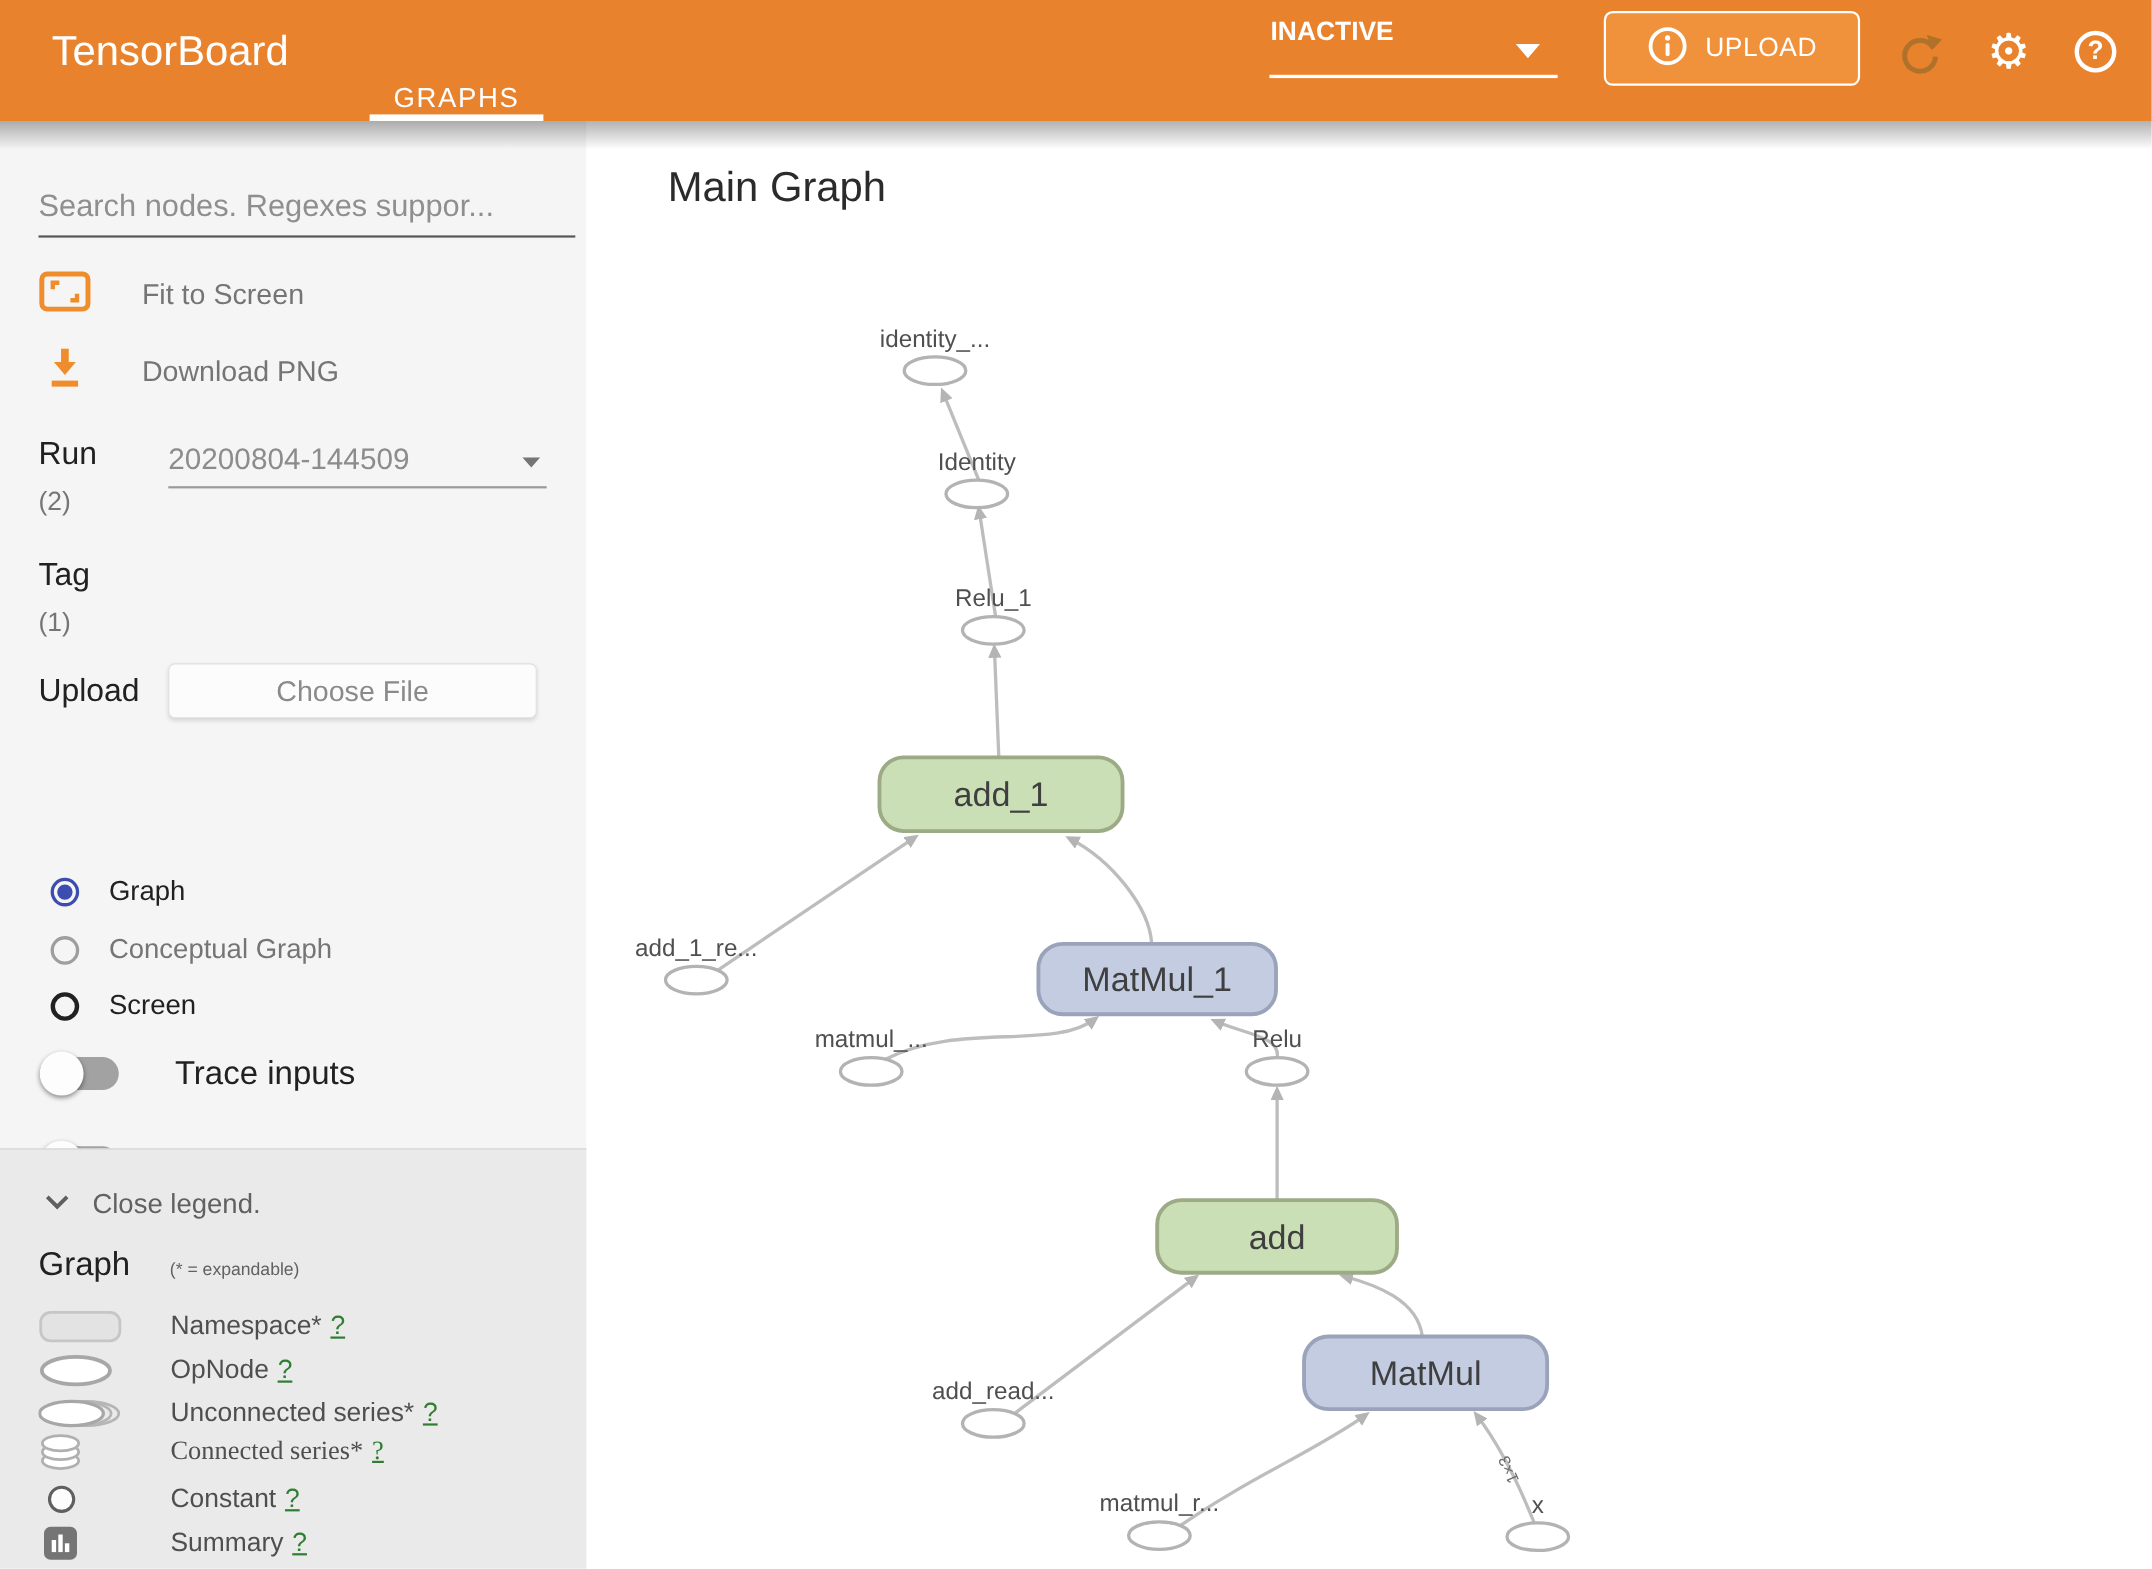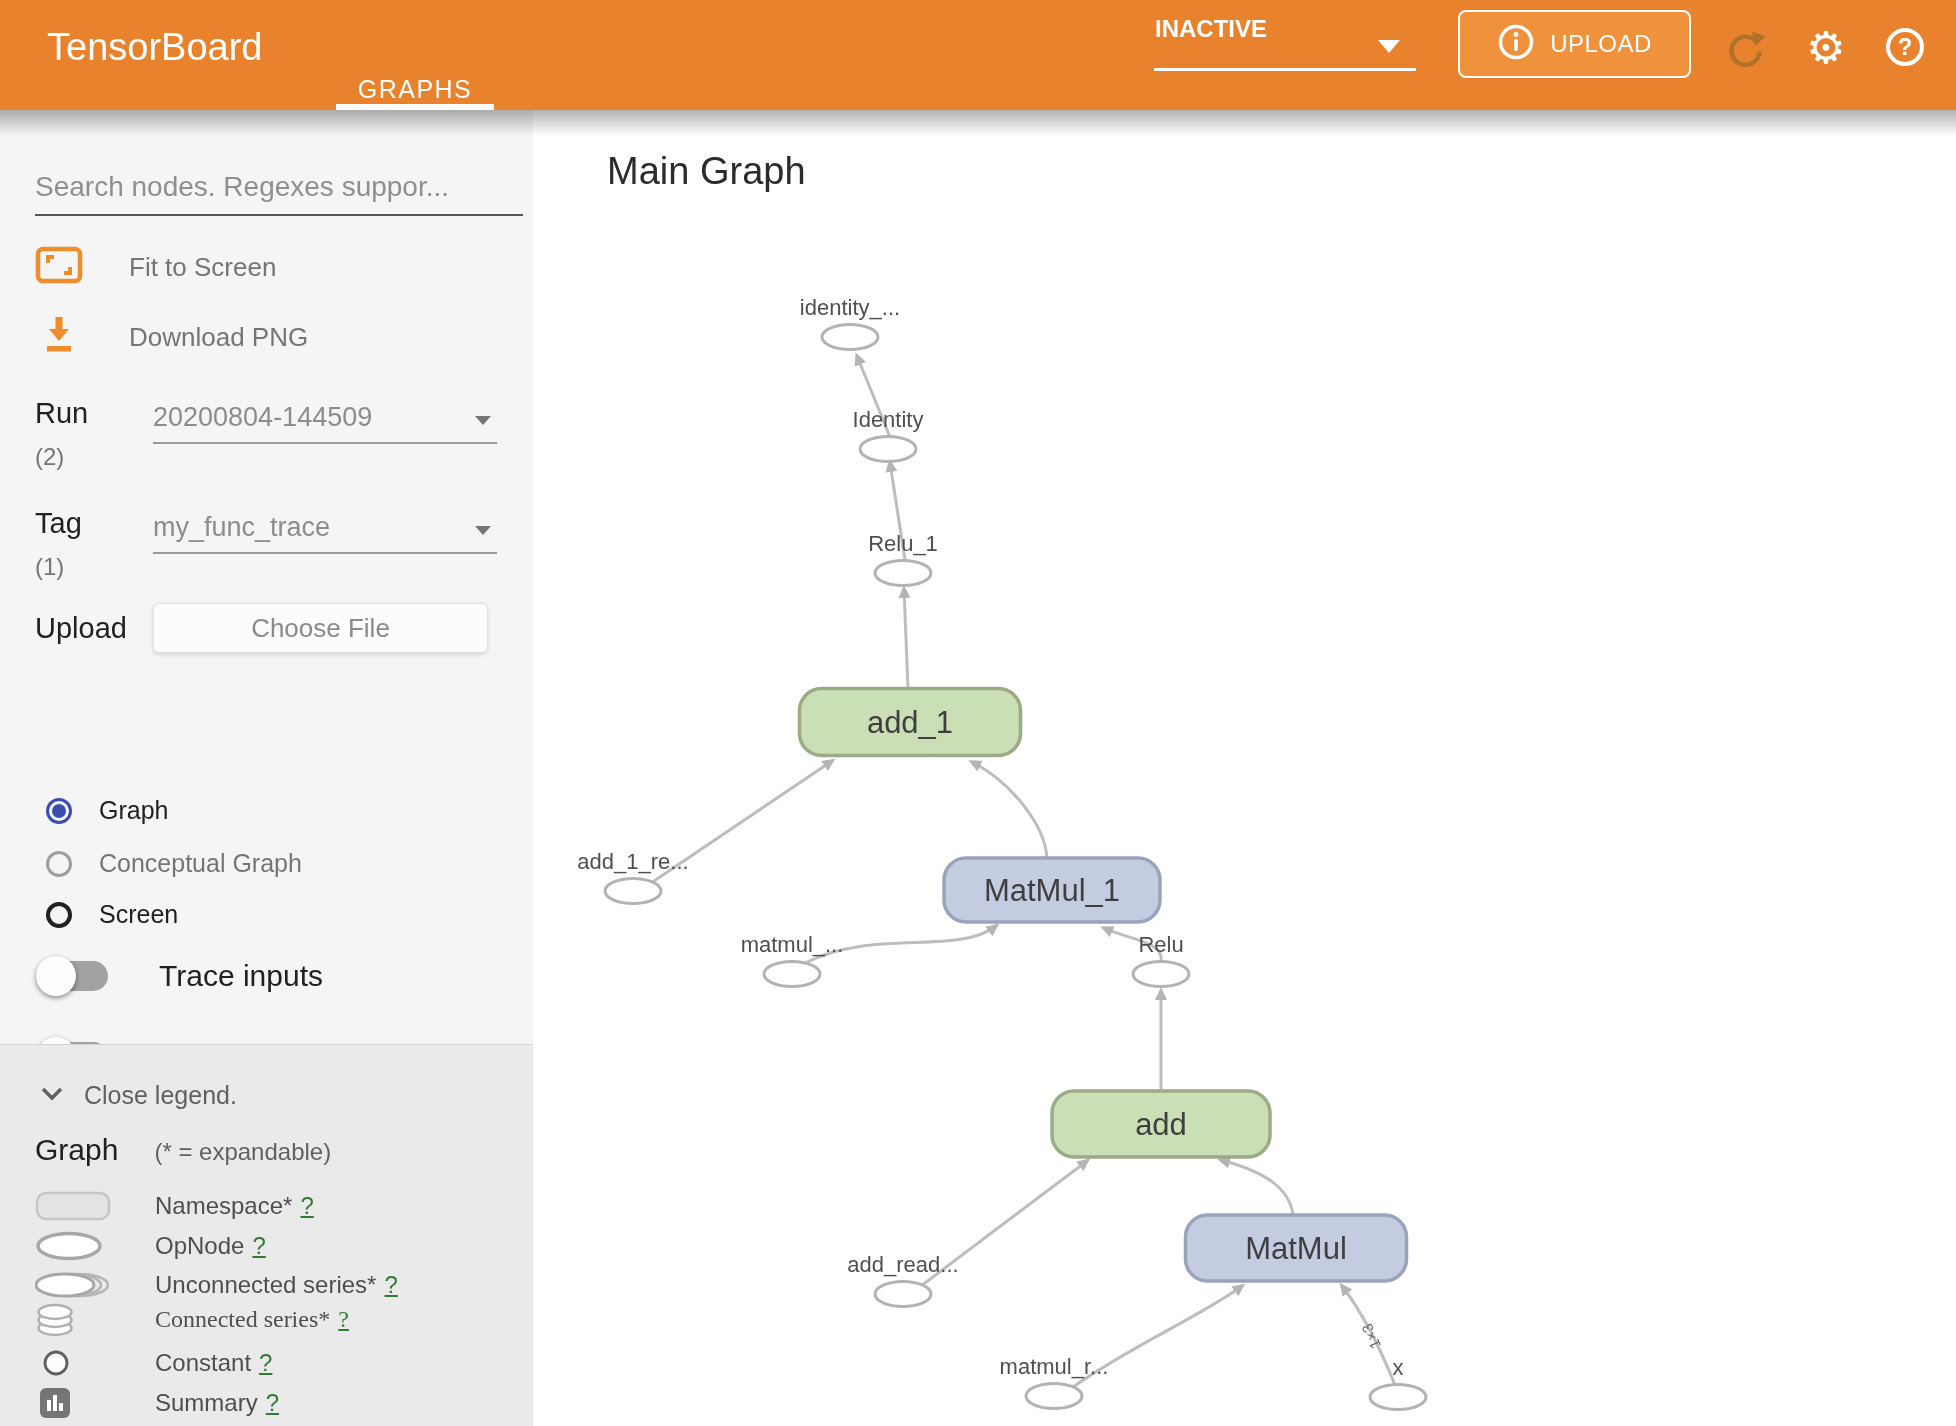--- a/index.html
+++ b/index.html
@@ -82,21 +82,21 @@
   .color-row .lbl { font-size:24px; color:#212121; margin-left:25px; }
 
   
   .legend { position:absolute; left:0; top:934px; width:533px; bottom:0;
     background:#eaeaea; border-top:1px solid #d2d2d2; }
   .legend-close { position:absolute; left:40px; top:36px; display:flex; align-items:center;
     gap:20px; cursor:pointer; }
   .legend-close .lbl { font-size:25px; color:#616161; }
   .legend-head { position:absolute; left:35px; top:88px; display:flex; align-items:baseline; gap:36px; }
   .legend-head .h { font-size:30px; color:#212121; }
-  .legend-head .note { font-size:24px; color:#616161; }
+  .legend-head .note { font-size:16px; color:#616161; }
   .legend-item { position:absolute; left:0; height:36px; width:533px; }
   .legend-item .ic { position:absolute; left:35px; top:0; width:76px; height:36px;
     display:flex; align-items:center; justify-content:center; }
   .legend-item .lbl { position:absolute; left:155px; top:4px; font-size:24px; color:#4f4f4f; }
   .qlink { color:#2e7d32; text-decoration:underline; margin-left:8px; cursor:pointer; }
 
   
   .main { position:absolute; left:533px; top:110px; width:1423px; height:1372px; background:#fff; }
   .main-title { position:absolute; left:74px; top:40px; font-size:38px; color:#2b2b2b; }
   .graph-svg { position:absolute; left:0; top:0; }
@@ -165,24 +165,20 @@
 
   <div class="sec-label" style="top:287px;">Run</div>
   <div class="sec-count" style="top:333px;">(2)</div>
   <div class="dd-field" style="top:290px;">
     <span class="val">20200804-144509</span>
     <span class="caret"></span>
   </div>
 
   <div class="sec-label" style="top:397px;">Tag</div>
   <div class="sec-count" style="top:443px;">(1)</div>
-  <div class="dd-field" style="top:400px;">
-    <span class="val">my_func_trace</span>
-    <span class="caret"></span>
-  </div>
 
   <div class="sec-label" style="top:502px;">Upload</div>
   <div class="choose-btn">Choose File</div>
 
   <div class="radio-row" style="left:46px; top:686px;">
     <span class="radio sel"></span>
     <span class="lbl">Graph</span>
   </div>
   <div class="radio-row" style="left:46px; top:739px;">
     <span class="radio gray"></span>

